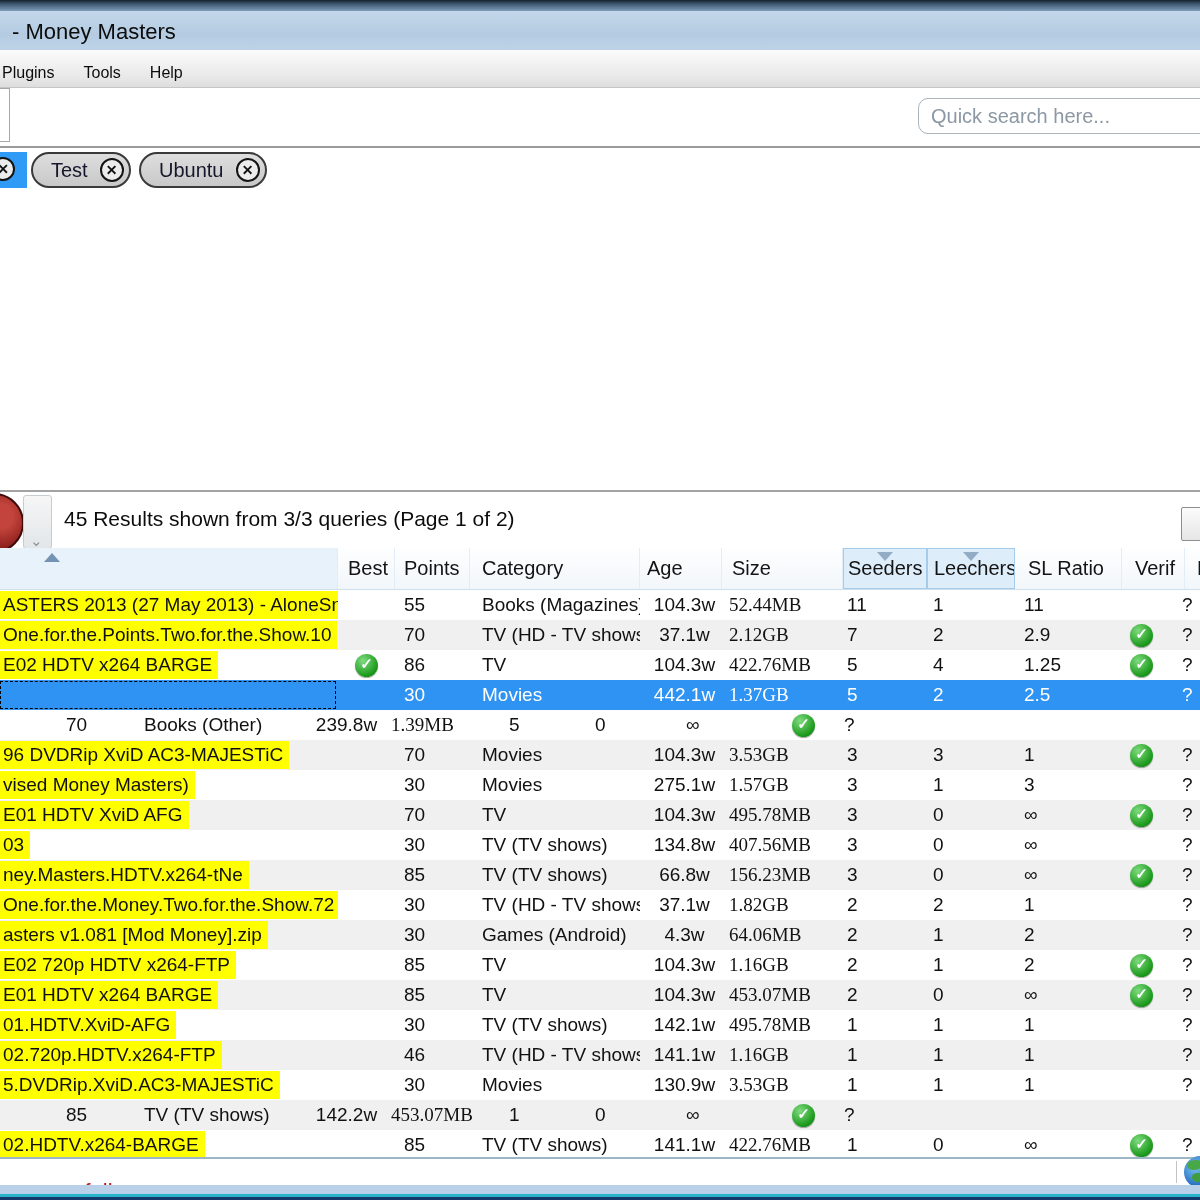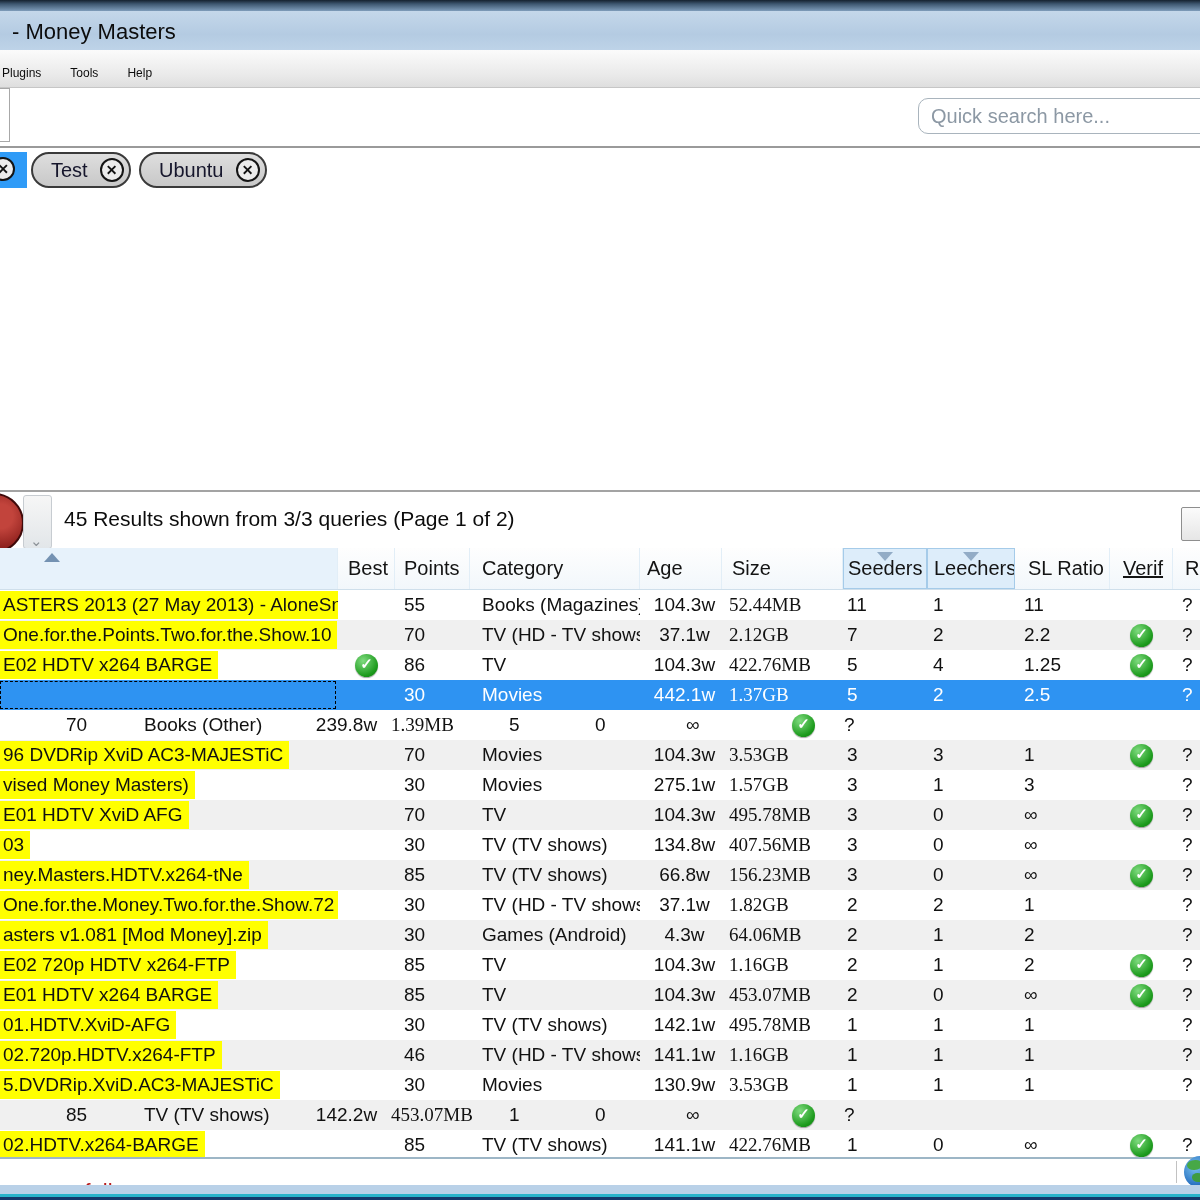--- a/index.html
+++ b/index.html
@@ -10,21 +10,21 @@
   .frame-top{position:absolute;top:0;left:0;right:0;height:11px;
     background:linear-gradient(180deg,#15222f 0%,#3d566f 35%,#7e9cba 100%);}
   .titlebar{position:absolute;top:11px;left:0;right:0;height:39px;
     background:linear-gradient(180deg,#c4d7ea 0%,#b4cbe2 60%,#bed3e8 100%);padding-left:26px;}
   .window-title{position:absolute;left:12px;top:8px;font-size:22px;color:#0c0c0c;}
 
   
   .menubar{position:absolute;top:50px;left:0;right:0;height:37px;
     background:linear-gradient(180deg,#fbfbfb,#e9e9e9 70%,#dedede);
     border-bottom:1px solid #c6c6c6;display:flex;align-items:center;padding-left:2px;}
-  .menu-item{font-size:12px;color:#0c0c0c;padding:4px 15px 4px 0;margin-right:14px;cursor:default;margin-top:8px;}
+  .menu-item{font-size:16px;color:#0c0c0c;padding:4px 15px 4px 0;margin-right:14px;cursor:default;margin-top:8px;}
 
   
   .toolbar{position:absolute;top:88px;left:0;right:0;height:58px;background:#fff;}
   .left-stub{position:absolute;left:-8px;top:0;width:16px;height:52px;background:#fff;border:1px solid #a8a8a8;}
   .search-input{position:absolute;left:918px;top:10px;width:300px;height:36px;box-sizing:border-box;
     border:1px solid #a9b4bd;border-radius:10px;padding:0 12px;font-size:20px;color:#8c98a4;
     font-family:"Liberation Sans",sans-serif;outline:none;background:#fff;}
   .search-input::placeholder{color:#8c98a4;opacity:1;}
   .divider{position:absolute;top:146px;left:0;right:0;height:2px;background:#9a9a9a;}
 
@@ -176,24 +176,24 @@
       <span>Size</span>
     </div>
     <div class="hcell sorted-col" style="width:84px;padding-left:4px;">
       <span class="arrow-down"></span>
       <span>Seeders</span>
     </div>
     <div class="hcell sorted-col" style="width:88px;padding-left:6px;">
       <span class="arrow-down"></span>
       <span>Leechers</span>
     </div>
-    <div class="hcell" style="width:95px;padding-left:13px;">
+    <div class="hcell" style="width:107px;padding-left:13px;">
       <span>SL Ratio</span>
     </div>
-    <div class="hcell" style="width:63px;padding-left:13px;text-decoration:underline;">
+    <div class="hcell" style="width:63px;padding-left:13px;">
       <span>Verif</span>
     </div>
     <div class="hcell" style="flex:1;padding-left:12px;border-right:none;">
       <span>Ra</span>
     </div>
   </div>
 
   <div class="grid-body">
       <div class="row">
       <div class="cell c-name"><span class="hl-wrap hl">ASTERS 2013 (27 May 2013) - AloneSni</span></div>
@@ -210,21 +210,21 @@
     </div>
       <div class="row alt">
       <div class="cell c-name"><span class="hl-wrap hl">One.for.the.Points.Two.for.the.Show.10</span></div>
       <div class="cell c-best"></div>
       <div class="cell c-points">70</div>
       <div class="cell c-cat">TV (HD - TV shows)</div>
       <div class="cell c-age">37.1w</div>
       <div class="cell c-size">2.12GB</div>
       <div class="cell c-seed">7</div>
       <div class="cell c-leech">2</div>
-      <div class="cell c-sl">2.2</div>
+      <div class="cell c-sl">2.9</div>
       <div class="cell c-verif">
           <span class="check on"></span>
         </div>
       <div class="cell c-ra">?</div>
     </div>
       <div class="row">
       <div class="cell c-name"><span class="hl-wrap hl">E02 HDTV x264 BARGE</span></div>
       <div class="cell c-best">
           <span class="check on"></span>
         </div>

